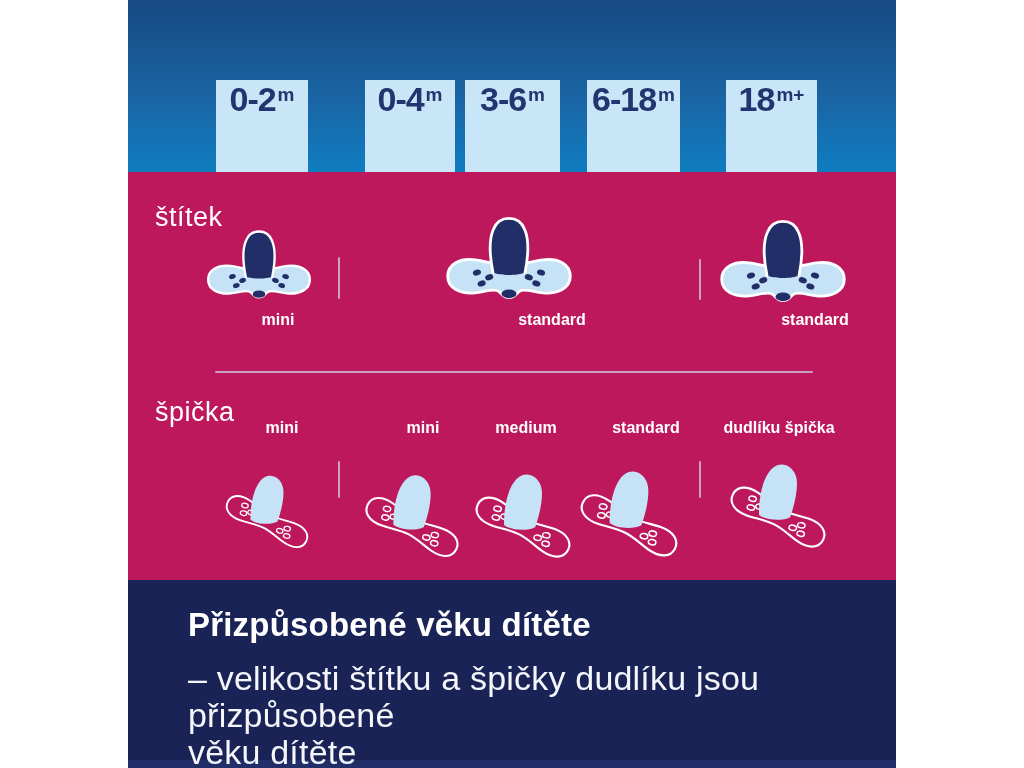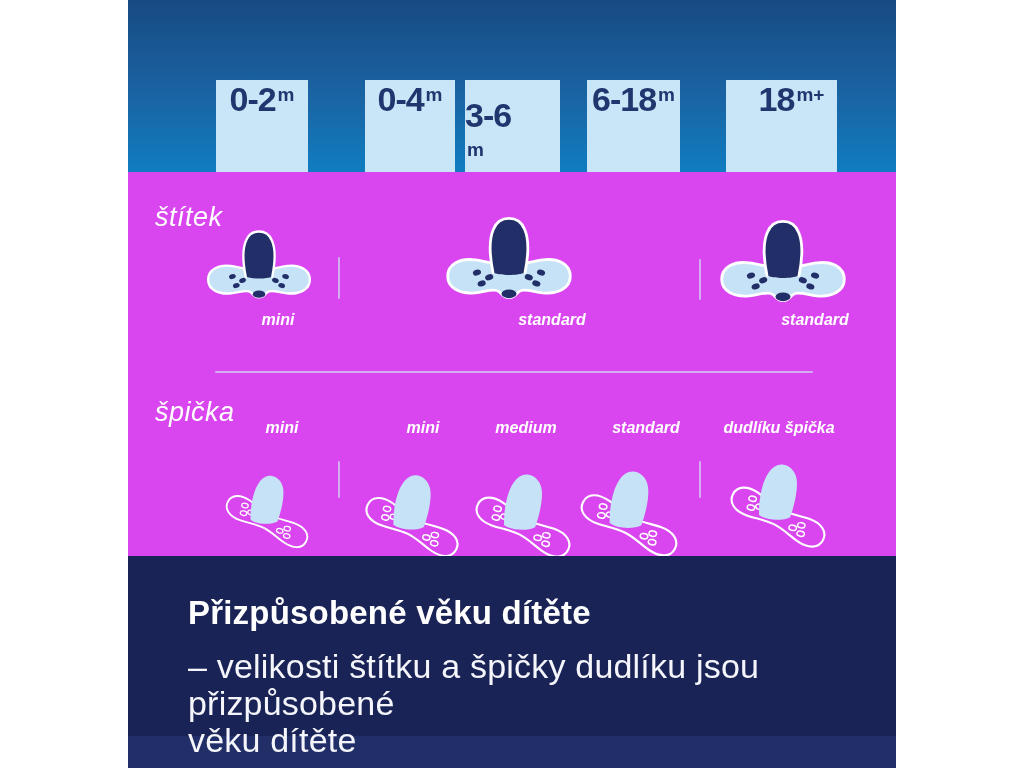--- a/index.html
+++ b/index.html
@@ -17,40 +17,40 @@
   }
   .age-box{
     position:absolute;top:80px;height:92px;background:#c9e5f8;
     display:flex;align-items:flex-start;justify-content:center;
     color:#21356e;
   }
   .age-main{font-size:34px;font-weight:700;letter-spacing:-1px;}
   .age-unit{font-size:19px;font-weight:700;margin-left:2px;position:relative;top:4px;}
   
   .section-mid{
-    position:absolute;left:0;top:172px;width:768px;height:416px;background:#d946ef;font-style:italic;
+    position:absolute;left:0;top:172px;width:768px;height:416px;background:#be185d;
   }
   .row-label{
     position:absolute;color:#ffffff;font-size:27px;font-weight:400;letter-spacing:0.5px;
   }
   .size-label{
     position:absolute;transform:translateX(-50%);color:#ffffff;
     font-size:16px;font-weight:700;white-space:nowrap;
   }
   .divider-v{
     position:absolute;width:2px;background:rgba(205,220,240,0.7);border-radius:1px;
   }
   .divider-h{
     position:absolute;height:2px;background:rgba(205,220,240,0.7);border-radius:1px;
   }
   .illu{position:absolute;}
   
   .section-bottom{
-    position:absolute;left:0;top:556px;width:768px;height:180px;background:#1a2355;
-    box-sizing:border-box;padding:38px 40px 0 60px;color:#f4f6fb;
+    position:absolute;left:0;top:580px;width:768px;height:180px;background:#1a2355;
+    box-sizing:border-box;padding:26px 40px 0 60px;color:#f4f6fb;
   }
   .footer-title{
     font-size:33px;font-weight:700;color:#ffffff;margin:0 0 16px 0;letter-spacing:0.2px;
   }
   .footer-line{
     font-size:34px;font-weight:400;line-height:37px;letter-spacing:0.2px;
   }
   .defs-holder{position:absolute;width:0;height:0;overflow:hidden;}
 </style>
 </head>
@@ -101,29 +101,29 @@
 
   <section class="section-top">
     <div class="age-box" style="left:88px;width:92px;">
       <span class="age-main">0-2</span>
         <span class="age-unit">m</span>
     </div>
     <div class="age-box" style="left:237px;width:90px;">
       <span class="age-main">0-4</span>
         <span class="age-unit">m</span>
     </div>
-    <div class="age-box" style="left:337px;width:95px;flex-direction:column;">
+    <div class="age-box" style="left:337px;width:95px;">
       <span class="age-main">3-6</span>
         <span class="age-unit">m</span>
     </div>
     <div class="age-box" style="left:459px;width:93px;">
       <span class="age-main">6-18</span>
         <span class="age-unit">m</span>
     </div>
-    <div class="age-box" style="left:598px;width:91px;padding-left:20px;">
+    <div class="age-box" style="left:598px;width:91px;">
       <span class="age-main">18</span>
         <span class="age-unit">m+</span>
     </div>
   </section>
 
   <section class="section-mid">
 
     <div class="row-label" style="left:27px;top:30px;">štítek</div>
 
     <svg class="illu" viewBox="0 0 140 92" style="left:76px;top:56px;width:110px;height:72px;">

